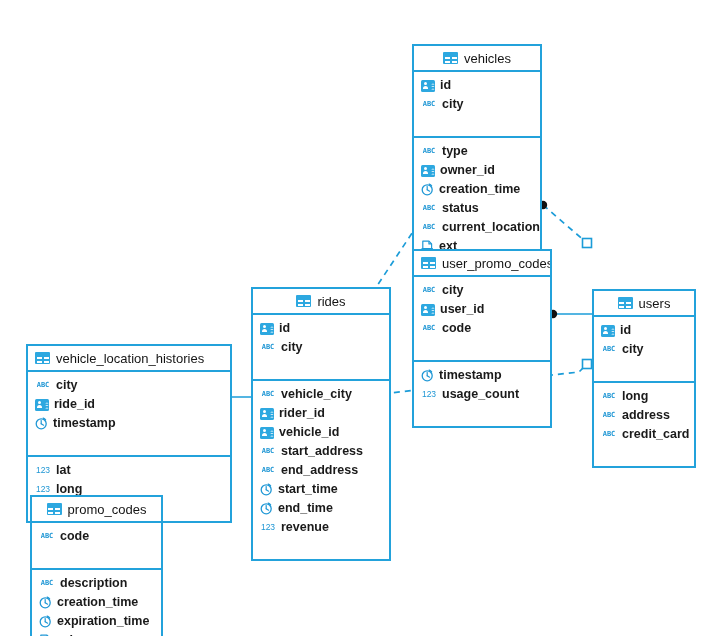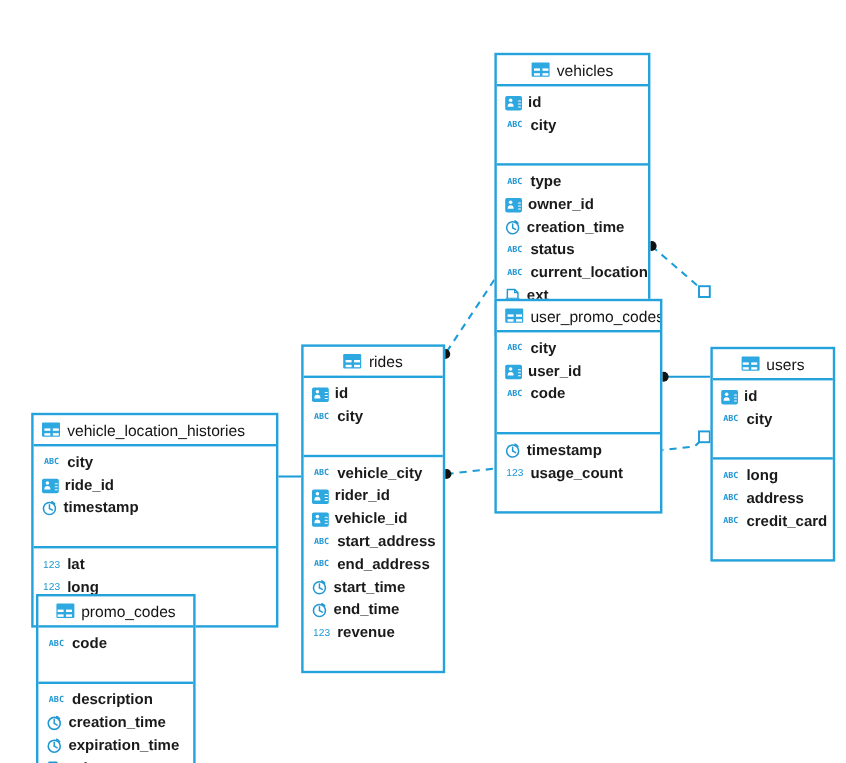--- a/index.html
+++ b/index.html
@@ -314,21 +314,21 @@
           <div class="field-row">
             <span class="ico ico-abc">ABC</span>
             <span class="fname">address</span>
           </div>
           <div class="field-row">
             <span class="ico ico-abc">ABC</span>
             <span class="fname">credit_card</span>
           </div>
         </div>
       </div>
-      <div class="table-node" style="left: 251px; top: 287px; width: 120px;">
+      <div class="table-node" style="left: 251px; top: 287px; width: 140px;">
         <div class="tbl-header">
           <span class="ico ico-table"></span>
           <span>rides</span>
         </div>
         <div class="tbl-section keys">
           <div class="field-row pk">
             <span class="ico ico-id"></span>
             <span class="fname">id</span>
           </div>
           <div class="field-row pk">

